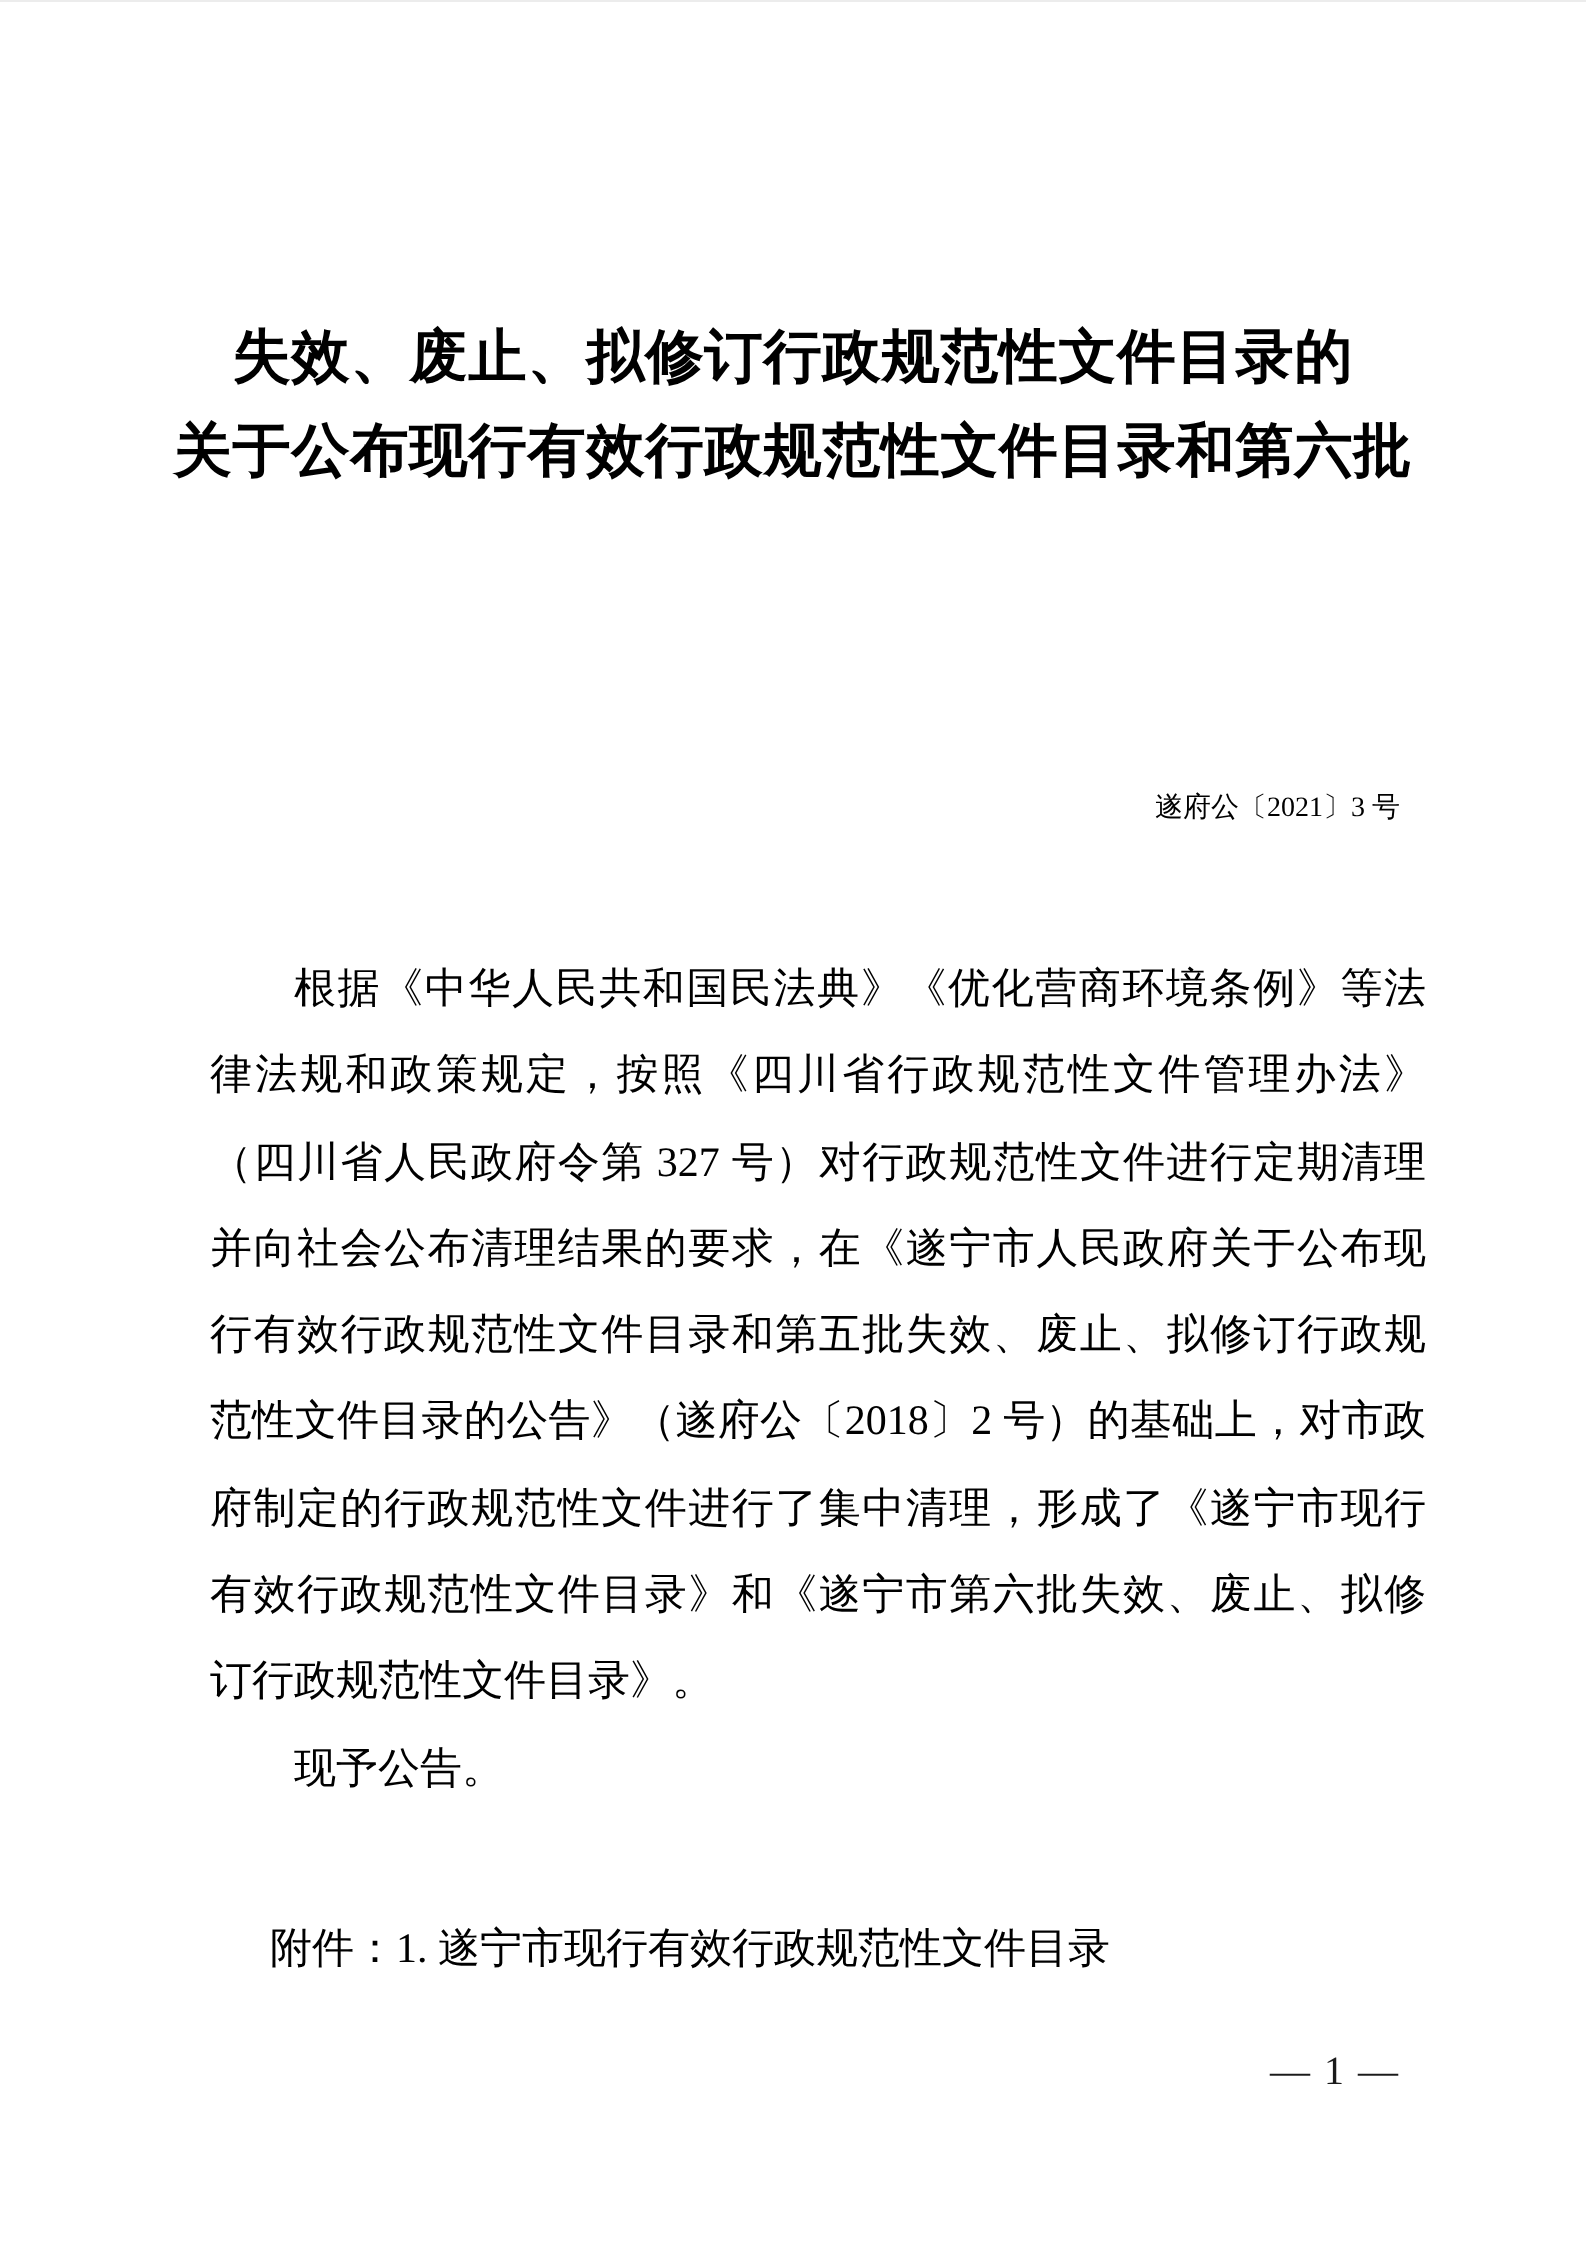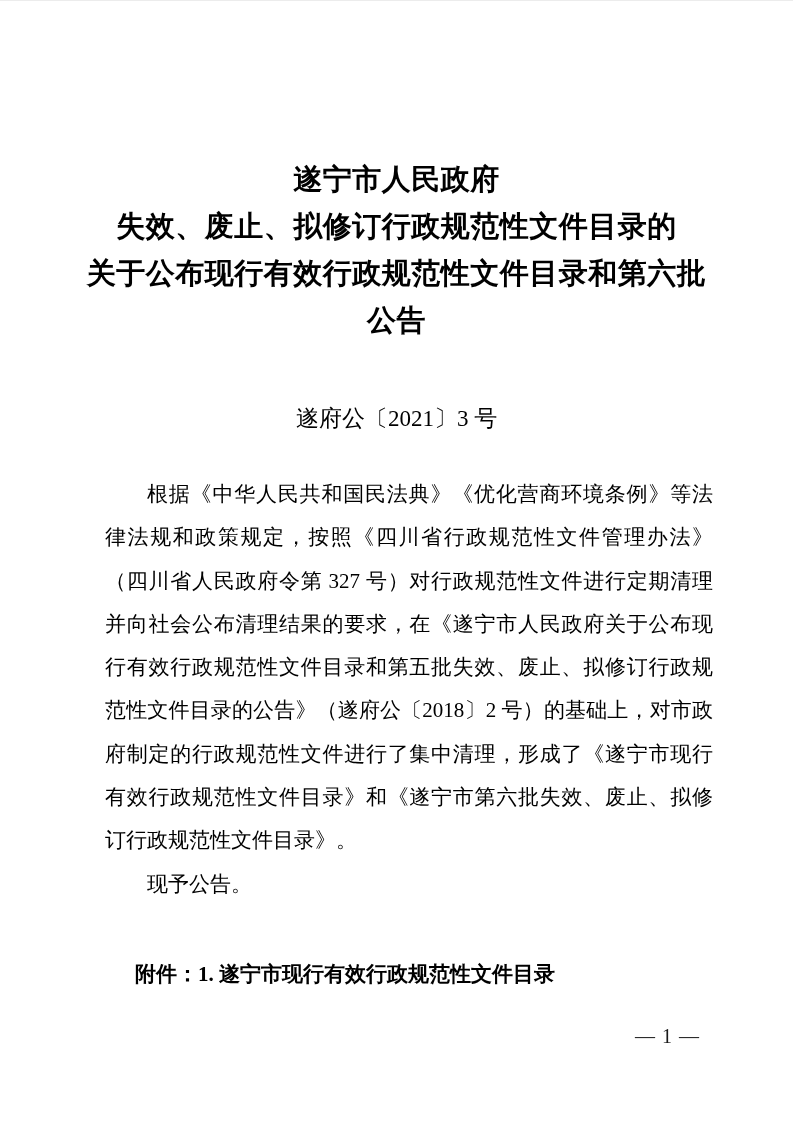--- a/index.html
+++ b/index.html
@@ -24,25 +24,25 @@
     left: 46px;
     width: 701px;
     text-align: center;
     font-weight: bold;
     font-size: 29px;
     line-height: 47px;
     letter-spacing: 0.5px;
   }
   .doc-number {
     position: absolute;
-    top: 396px;
+    top: 382px;
     left: 93px;
     width: 607px;
-    text-align: center;
-    font-size: 23px;
+    text-align: right;
+    font-size: 14px;
     line-height: 43px;
   }
   .body-block {
     position: absolute;
     top: 472px;
     left: 105px;
     width: 608px;
     font-size: 21px;
     line-height: 43.3px;
     text-align: justify;
@@ -52,42 +52,39 @@
     text-indent: 2em;
   }
   .attachment {
     position: absolute;
     top: 952px;
     left: 93px;
     width: 608px;
     font-size: 21px;
     line-height: 43px;
     text-indent: 2em;
-    font-weight: bold;
   }
   .page-number {
     position: absolute;
     top: 1022px;
     right: 93px;
     font-size: 20px;
     line-height: 26px;
     letter-spacing: 1px;
     color: #1a1a1a;
   }
 </style>
 </head>
 <body>
 
 <div class="page">
 
   <div class="title-block">
-    <div>遂宁市人民政府</div>
     <div>失效、废止、拟修订行政规范性文件目录的</div>
     <div>关于公布现行有效行政规范性文件目录和第六批</div>
-    <div>公告</div>
   </div>
 
   <div class="doc-number">遂府公〔2021〕3 号</div>
 
   <div class="body-block">
     <p>根据《中华人民共和国民法典》《优化营商环境条例》等法律法规和政策规定，按照《四川省行政规范性文件管理办法》（四川省人民政府令第 327 号）对行政规范性文件进行定期清理并向社会公布清理结果的要求，在《遂宁市人民政府关于公布现行有效行政规范性文件目录和第五批失效、废止、拟修订行政规范性文件目录的公告》（遂府公〔2018〕2 号）的基础上，对市政府制定的行政规范性文件进行了集中清理，形成了《遂宁市现行有效行政规范性文件目录》和《遂宁市第六批失效、废止、拟修订行政规范性文件目录》。</p>
     <p>现予公告。</p>
   </div>
 
   <div class="attachment">附件：1. 遂宁市现行有效行政规范性文件目录</div>

